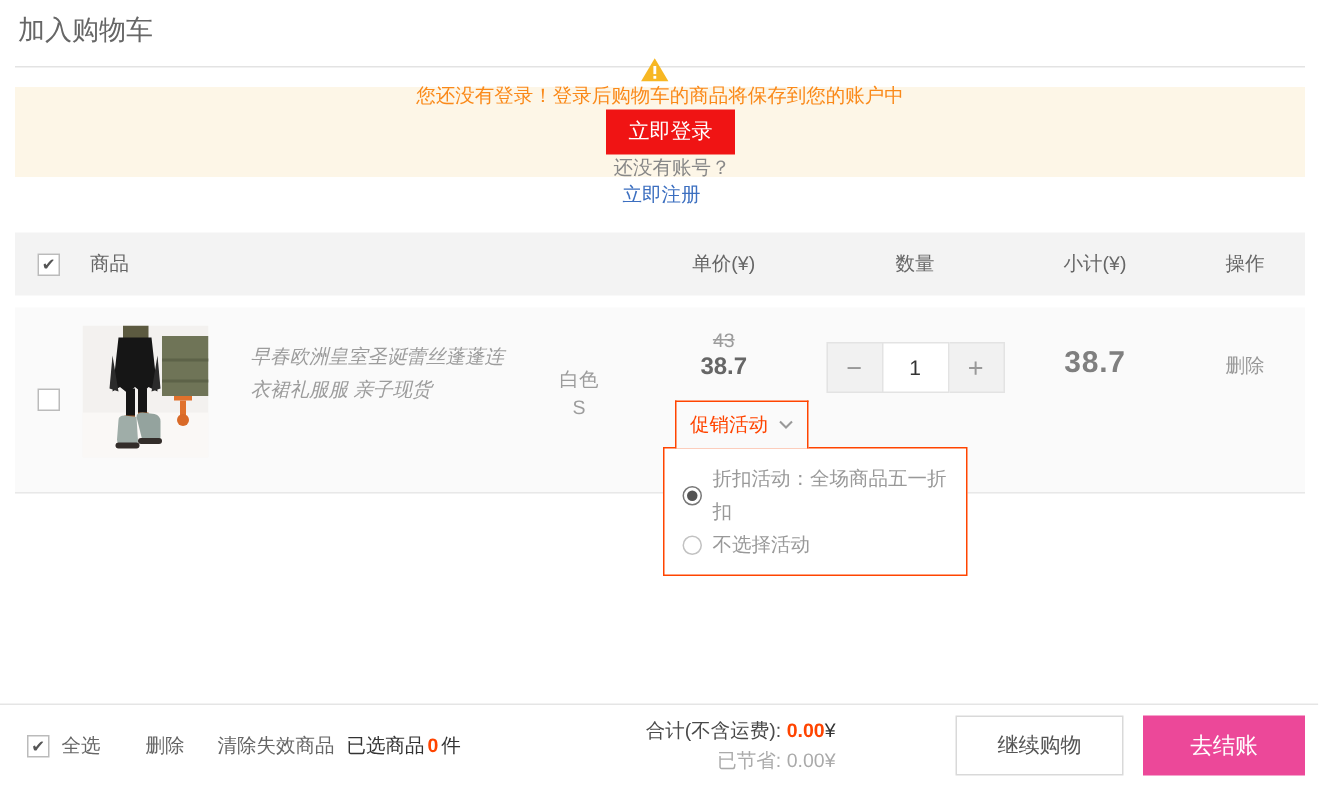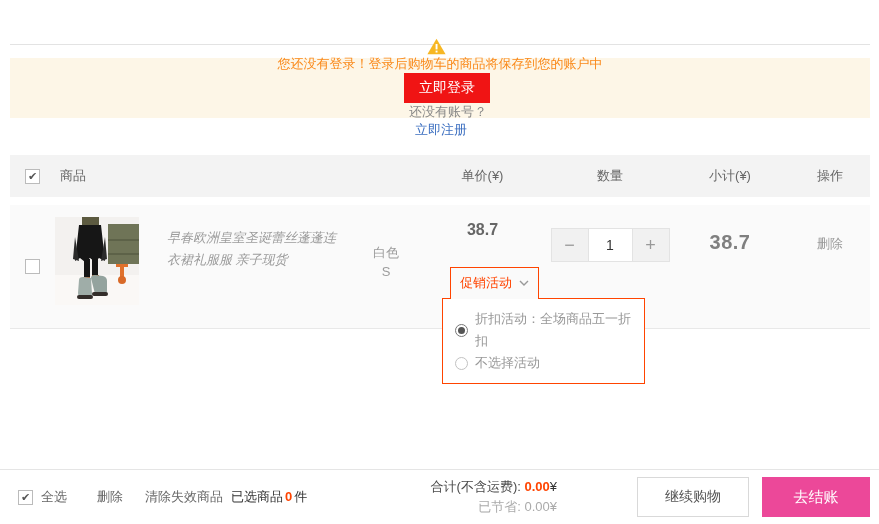--- a/index.html
+++ b/index.html
@@ -89,20 +89,21 @@
 
   
   .cb { width:15px; height:15px; border:1px solid #bbb; background:#fff; display:inline-flex;
         align-items:center; justify-content:center; font-size:11px; color:#555; cursor:pointer; flex:0 0 auto; }
 </style>
 </head>
 <body>
 
 <div class="page">
 
+  <div class="page-title">加入购物车</div>
   <div class="top-divider"></div>
 
   <div class="banner">
     <span class="warn-icon">
       <svg width="19" height="17" viewBox="0 0 19 17">
           <path d="M9.5 0.8 L18.6 16.2 L0.4 16.2 Z" fill="#f7b723"></path>
           <rect x="8.6" y="6" width="1.9" height="5.4" fill="#fff"></rect>
           <rect x="8.6" y="12.6" width="1.9" height="1.9" fill="#fff"></rect>
         </svg>
     </span>
@@ -153,20 +154,21 @@
           <rect x="22" y="78" width="16" height="4" rx="2" fill="#332d2a"></rect>
           <rect x="37" y="75" width="16" height="4" rx="2" fill="#332d2a"></rect>
         </svg>
         <div class="prod-name">早春欧洲皇室圣诞蕾丝蓬蓬连衣裙礼服服 亲子现货</div>
         <div class="prod-variant">
           <div>白色</div>
           <div>S</div>
         </div>
       </div>
       <div class="col-price">
+        <div class="price-orig">43</div>
         <div class="price-cur">38.7</div>
       </div>
       <div class="col-qty">
         <span class="stepper">
           <button>−</button>
           <input value="1" style="">
           <button>+</button>
         </span>
       </div>
       <div class="col-sub">38.7</div>

